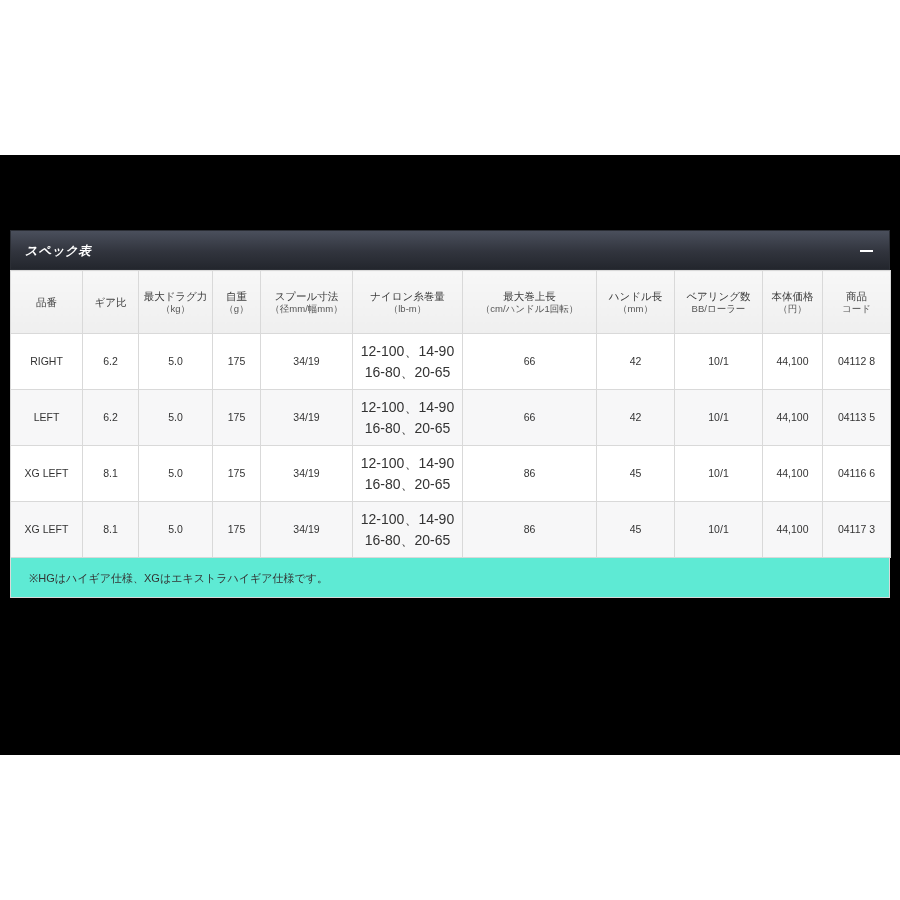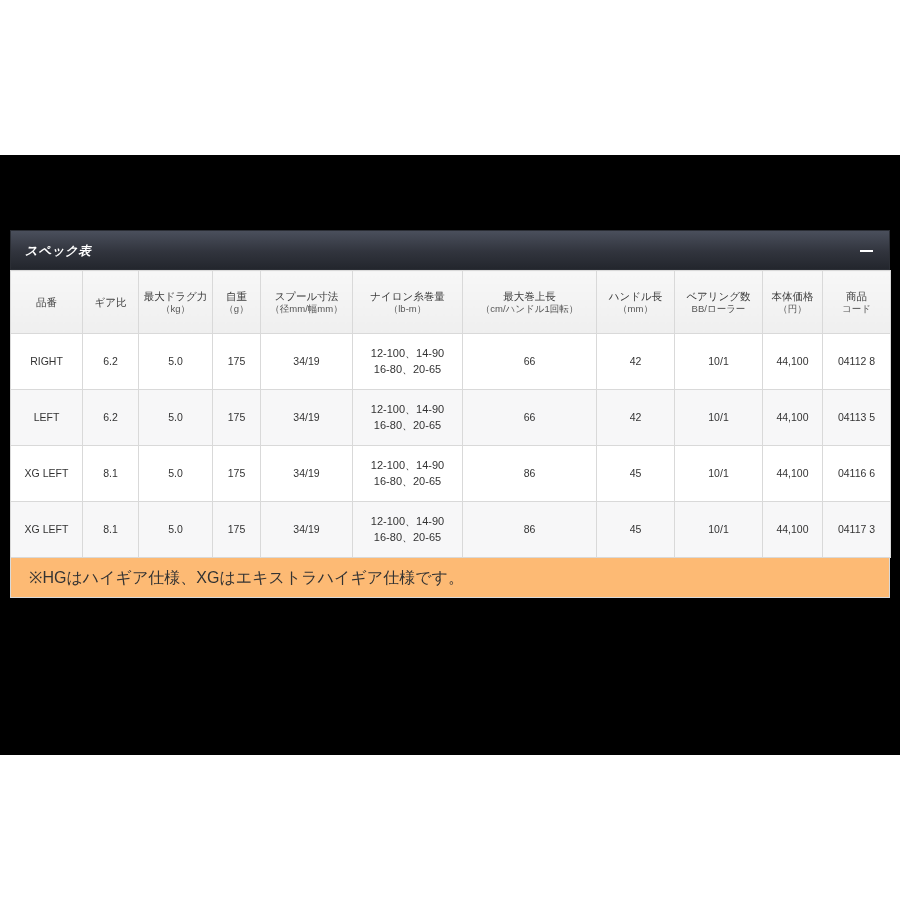--- a/index.html
+++ b/index.html
@@ -91,33 +91,33 @@
   table.spec tbody tr.alt td {
     background: #f7f7f8;
   }
   .sub {
     display: block;
     font-size: 9.5px;
     color: #555;
   }
   .twoline {
     display: block;
-    font-size: 11px;
+    font-size: 14px;
     line-height: 1.45;
   }
   .note {
-    background: #fdba74;
+    background: #5eead4;
     border: 1px solid #d9d9d9;
     border-top: none;
     box-sizing: border-box;
     width: 880px;
     height: 40px;
     line-height: 40px;
     padding-left: 18px;
-    font-size: 16px;
+    font-size: 11px;
     color: #333333;
   }
   
   col.c0 { width: 72px; }
   col.c1 { width: 56px; }
   col.c2 { width: 74px; }
   col.c3 { width: 48px; }
   col.c4 { width: 92px; }
   col.c5 { width: 110px; }
   col.c6 { width: 134px; }

